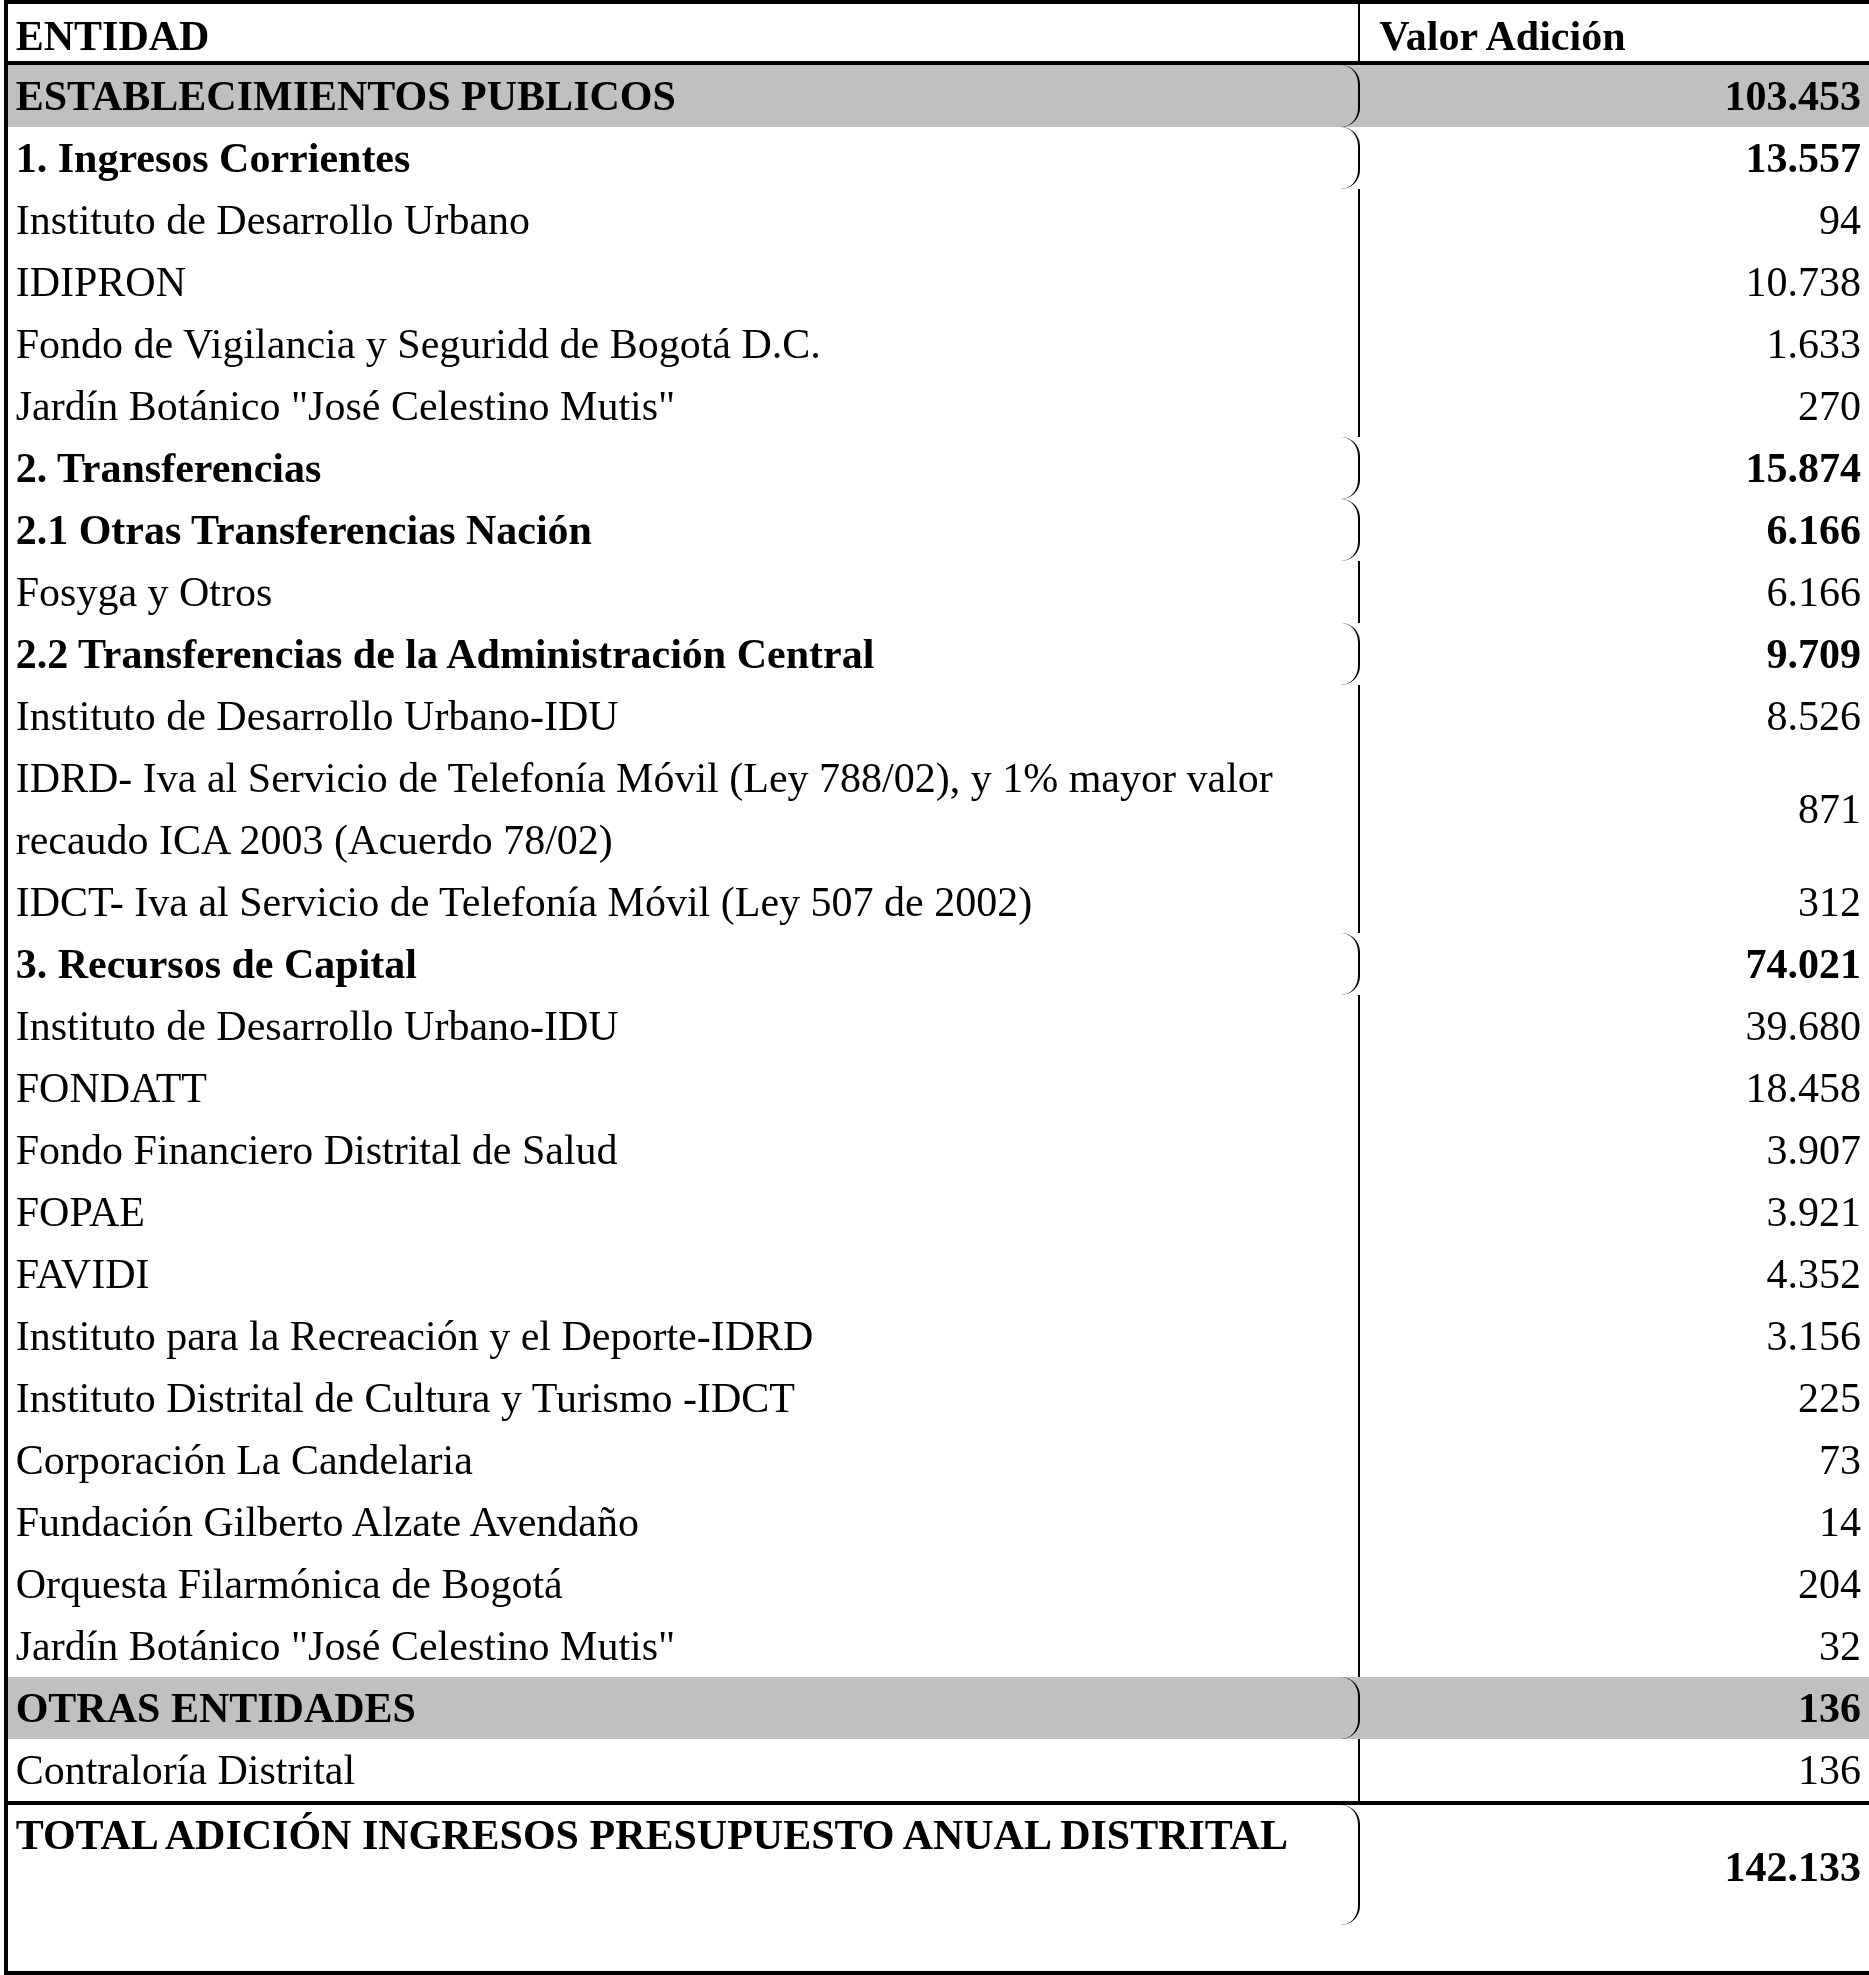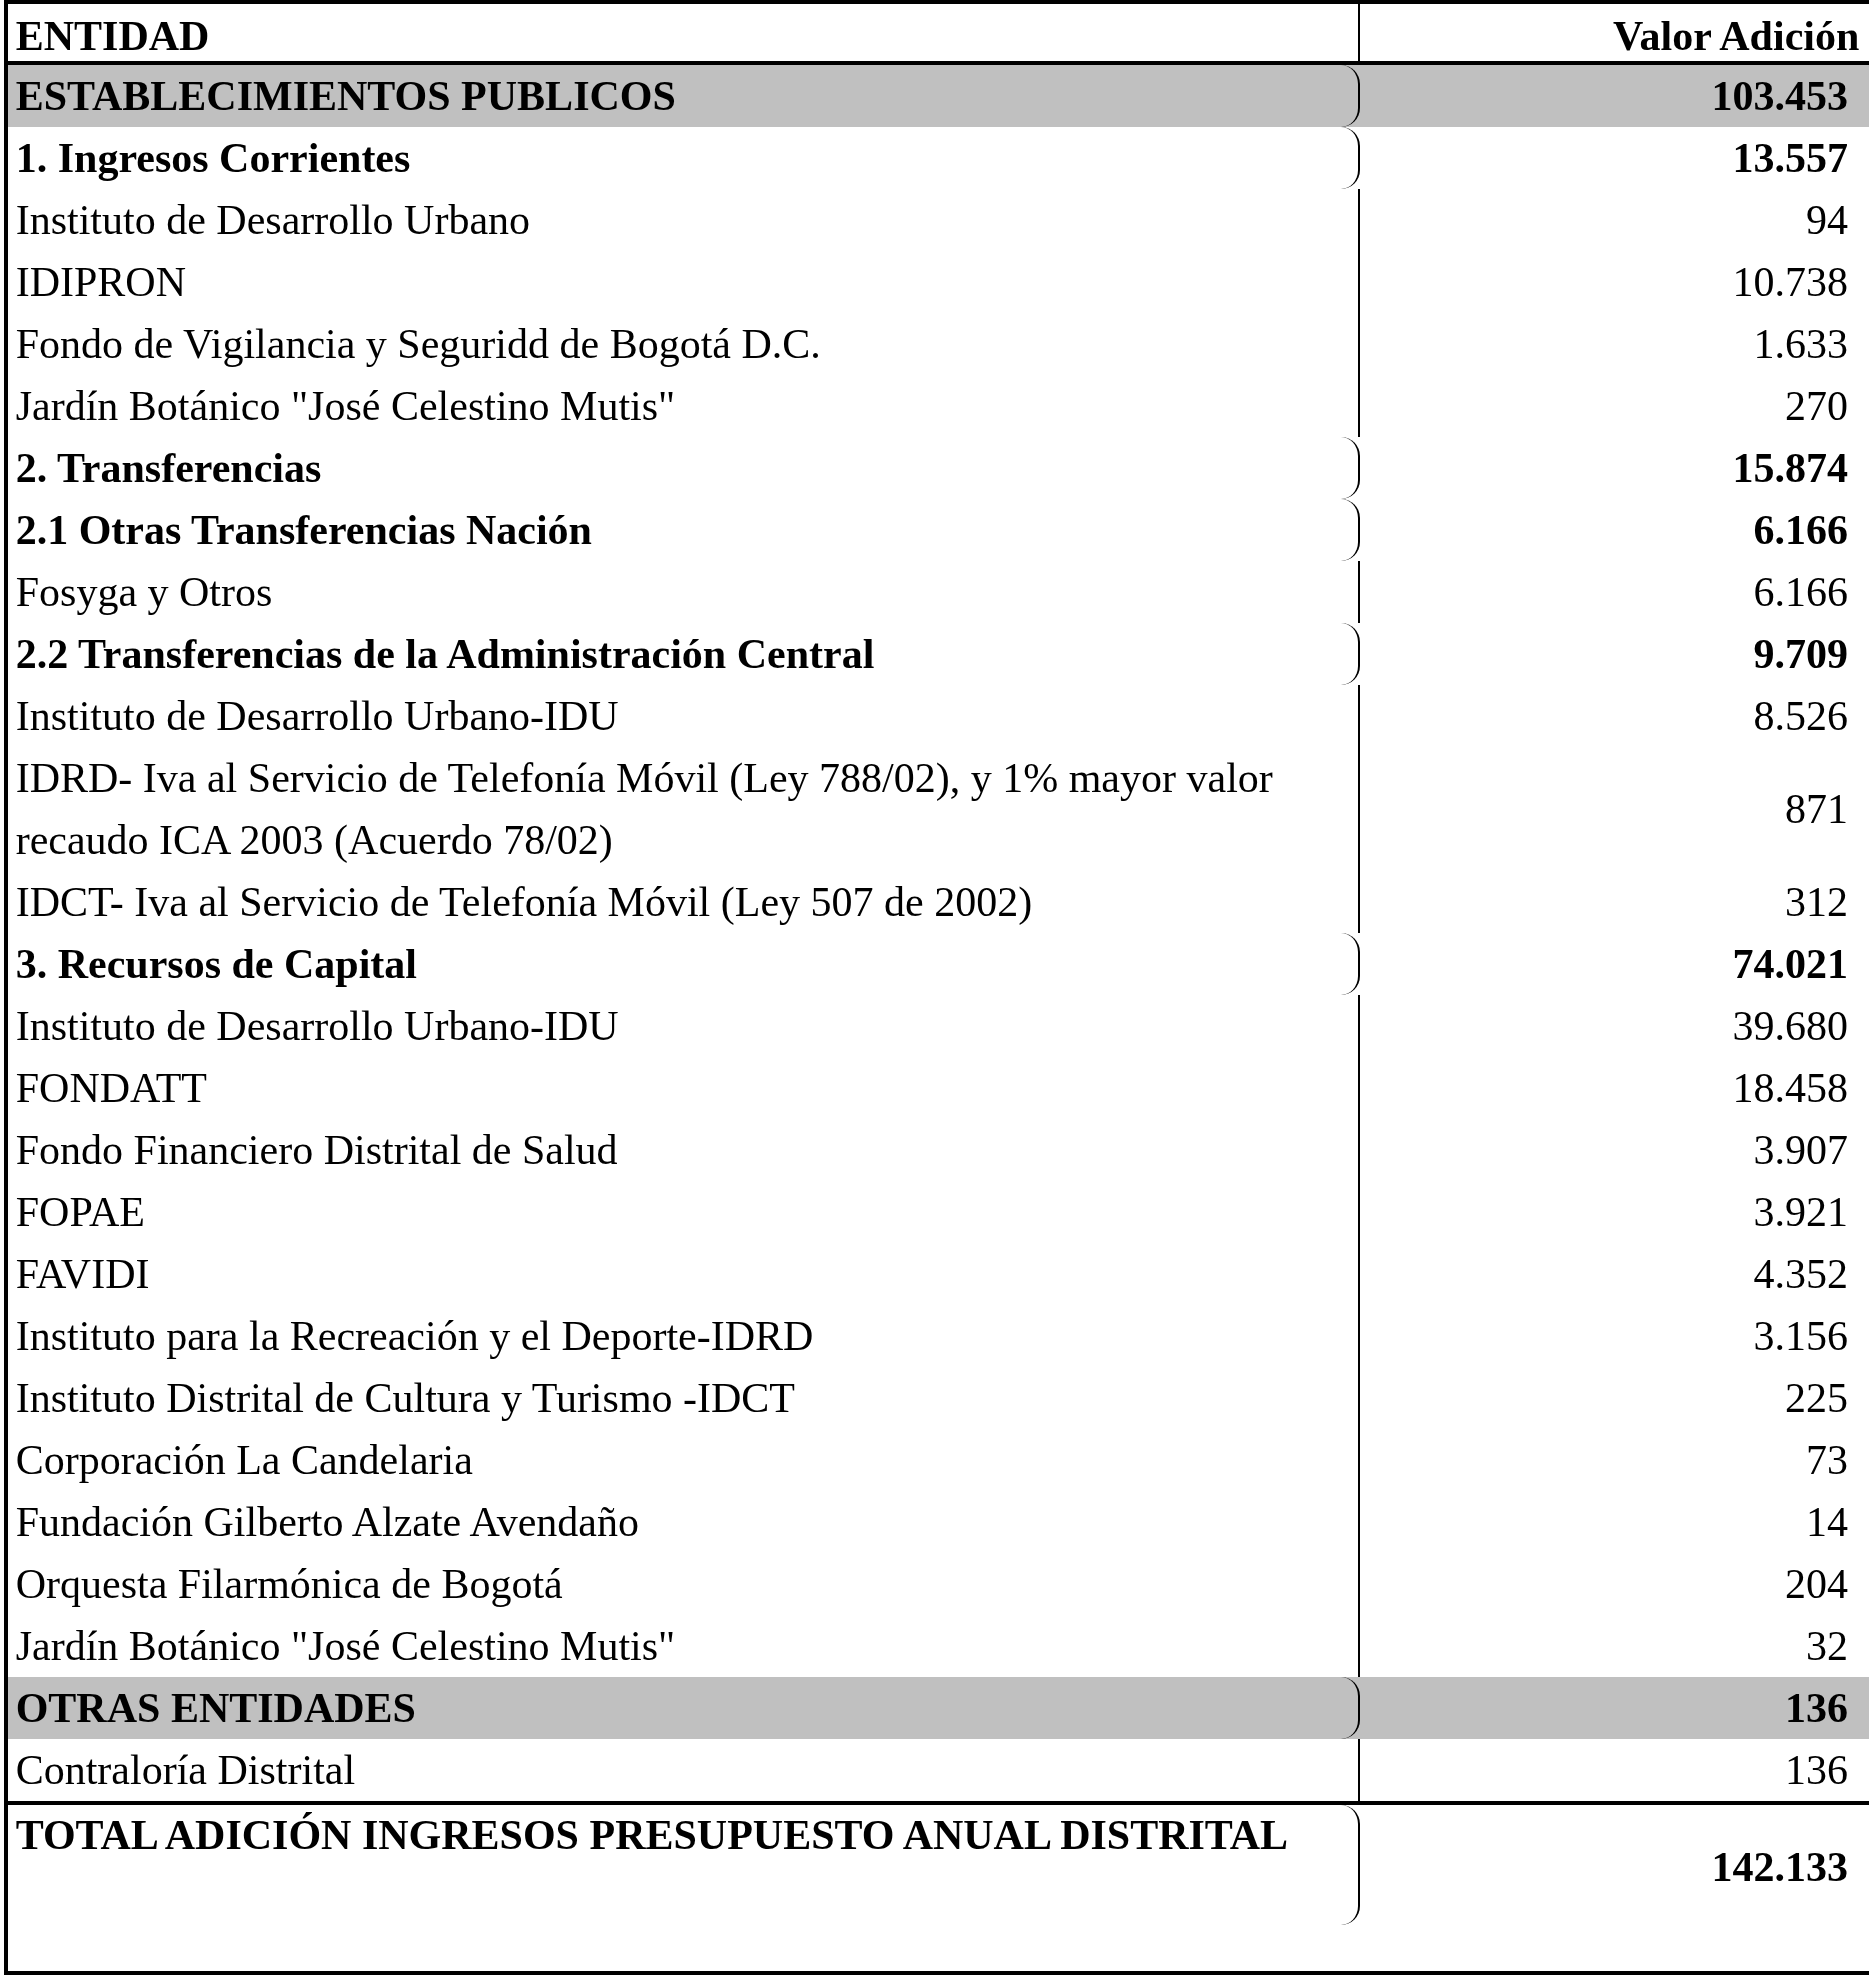--- a/index.html
+++ b/index.html
@@ -18,25 +18,25 @@
   .row.thick-bottom { border-bottom: 4.8px solid #000; }
   .row.thick-top { border-top: 4.8px solid #000; }
   .row.header { height: 61px; }
   .row.tall { height: 124px; gap: 16px; }
   .cell-l {
     width: 1352px; box-sizing: border-box; border-right: 2.9px solid #000;
     padding-left: 7.7px; font-size: 42px; line-height: 62px; white-space: nowrap;
     overflow: hidden;
   }
   .cell-r {
-    flex: 1; box-sizing: border-box; text-align: right; padding-right: 21px;
+    flex: 1; box-sizing: border-box; text-align: right; padding-right: 8px;
     font-size: 42px; line-height: 62px; white-space: nowrap;
   }
   .row.header .cell-l, .row.header .cell-r { line-height: 64px; font-weight: bold; }
-  .row.header .cell-r { text-align: right; padding-right: 9.7px; padding-left: 19.3px; }
+  .row.header .cell-r { text-align: left; padding-right: 9.7px; padding-left: 19.3px; }
   .bold { font-weight: bold; border-radius: 19px; }
   .row.tall .cell-l { white-space: normal; line-height: 62px; }
   .row.tall .cell-r { line-height: 124px; }
   .row.total .cell-l { line-height: 60px; }
 </style>
 </head>
 <body>
 
 <div class="table">
   <div class="row header thick-bottom">

